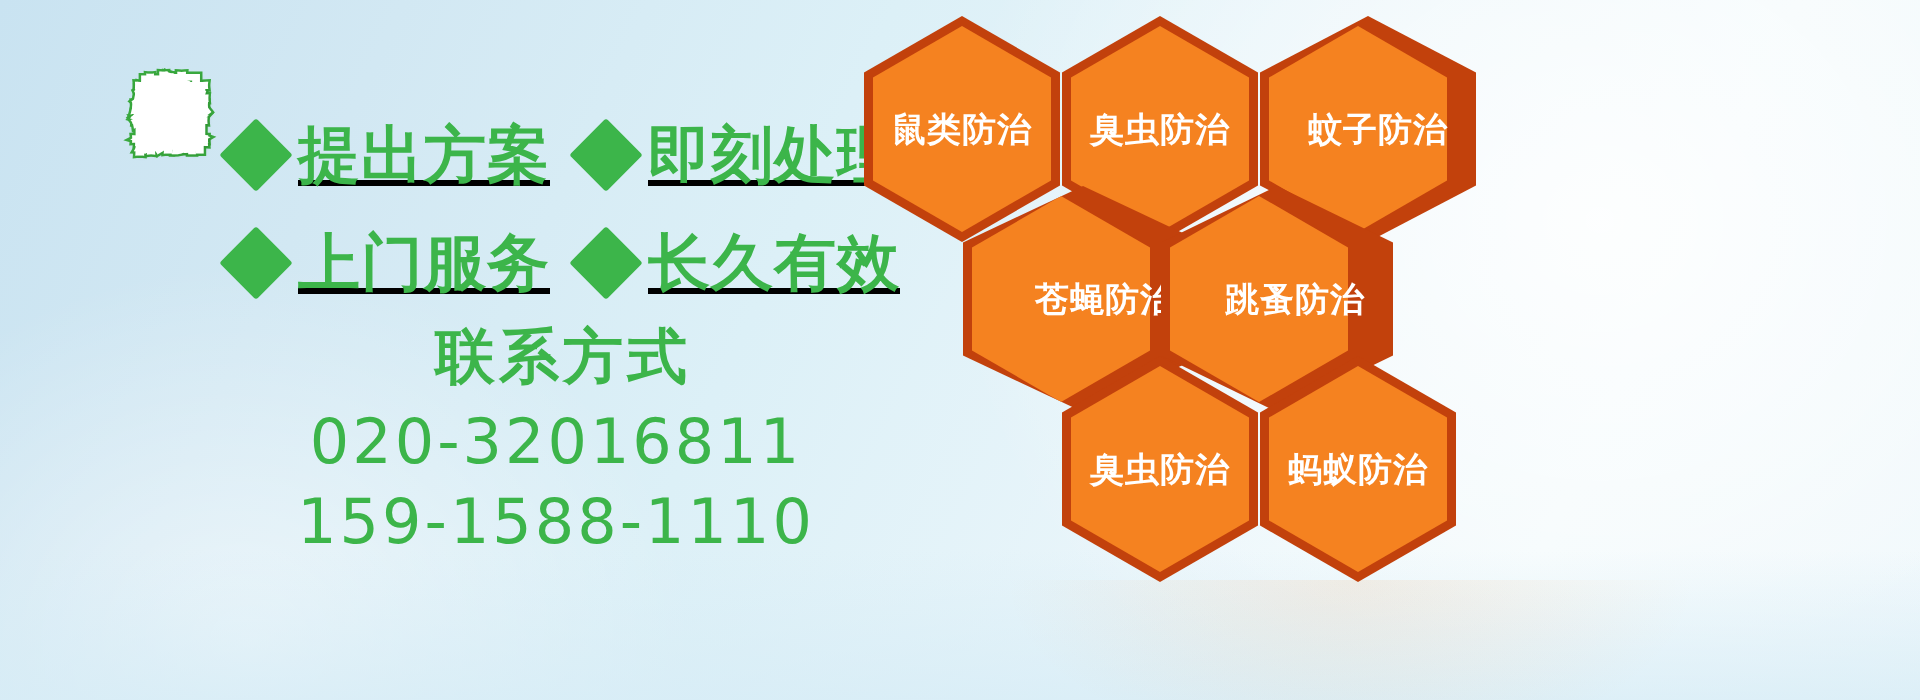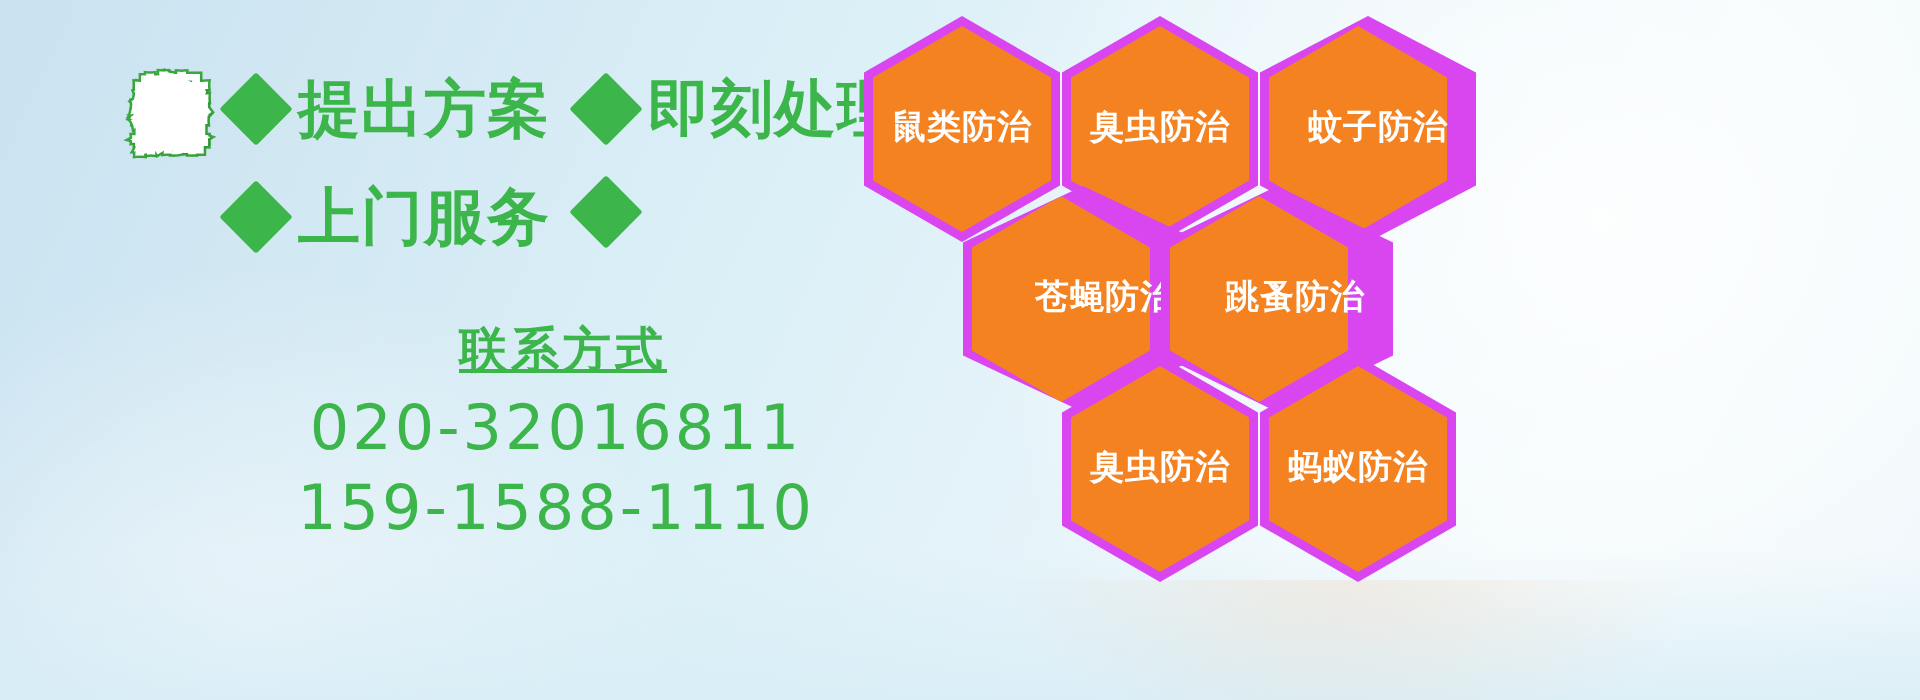--- a/index.html
+++ b/index.html
@@ -87,22 +87,23 @@
 
   
   .features {
     position: absolute;
     left: 230px;
     top: 78px;
     width: 640px;
   }
   .feature-row {
     display: flex;
-    align-items: flex-start;
+    align-items: flex-end;
     height: 108px;
+    text-decoration: underline;
   }
   .feature-item {
     display: flex;
     align-items: center;
   }
   .feature-item + .feature-item { margin-left: 30px; }
   .diamond-icon {
     width: 52px;
     height: 52px;
     background: #3cb54a;
@@ -122,27 +123,26 @@
 
   
   .contact {
     position: absolute;
     left: 230px;
     top: 322px;
     width: 630px;
     text-align: center;
   }
   .contact-heading {
-    font-size: 48px;
+    font-size: 60px;
     font-weight: 700;
     color: #3cb54a;
     letter-spacing: 4px;
     line-height: 1.15;
     margin-left: 36px;
-    text-decoration: underline;
   }
   .contact-phone {
     font-size: 62px;
     font-weight: 400;
     color: #3cb54a;
     letter-spacing: 3px;
     line-height: 1.25;
     margin-top: 12px;
     margin-left: 22px;
   }
@@ -156,24 +156,23 @@
     width: 600px;
     height: 560px;
   }
   .hex {
     position: absolute;
     width: 196px;
     height: 226px;
     display: flex;
     align-items: center;
     justify-content: center;
-    background: #d946ef;
+    background: #c2410c;
     -webkit-clip-path: polygon(50% 0%, 100% 25%, 100% 75%, 50% 100%, 0% 75%, 0% 25%);
     clip-path: polygon(50% 0%, 100% 25%, 100% 75%, 50% 100%, 0% 75%, 0% 25%);
-    font-family: Liberation Mono, monospace;
   }
   .hex-inner {
     position: absolute;
     left: 9px;
     top: 10px;
     width: 178px;
     height: 206px;
     background: #F58220;
     -webkit-clip-path: polygon(50% 0%, 100% 25%, 100% 75%, 50% 100%, 0% 75%, 0% 25%);
     clip-path: polygon(50% 0%, 100% 25%, 100% 75%, 50% 100%, 0% 75%, 0% 25%);
@@ -238,20 +237,21 @@
       </div>
     </div>
 
     <div class="feature-row">
       <div class="feature-item">
         <span class="diamond-icon"></span>
         <span class="feature-label">上门服务</span>
       </div>
       <div class="feature-item">
         <span class="diamond-icon"></span>
+        <span class="feature-label">长久有效</span>
       </div>
     </div>
 
   </div>
 
   <div class="contact">
     <div class="contact-heading">联系方式</div>
     <div class="contact-phone">020-32016811</div>
     <div class="contact-phone second">159-1588-1110</div>
   </div>

